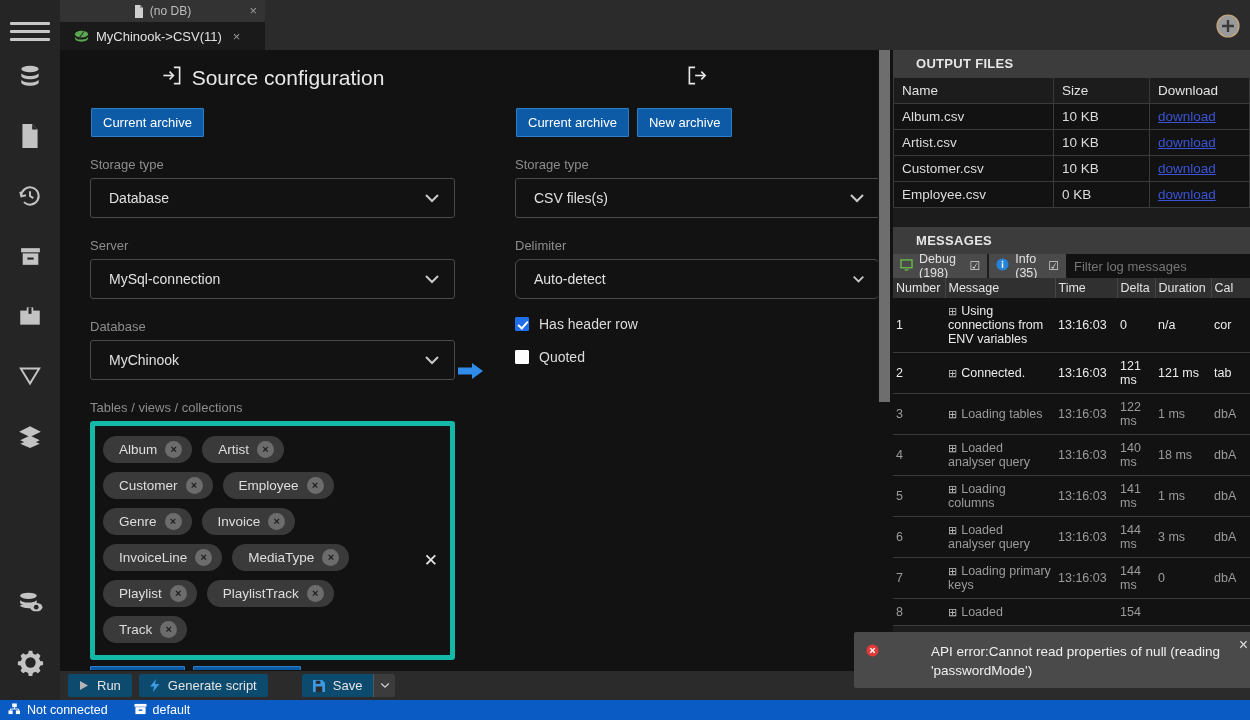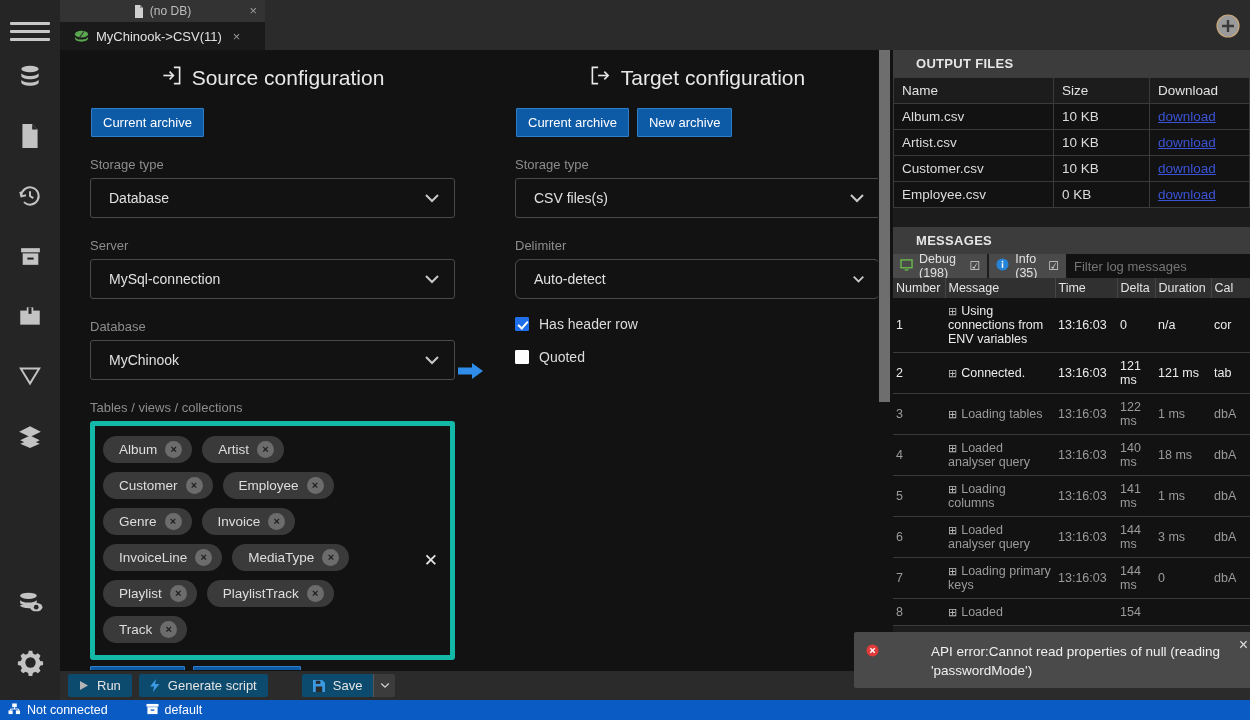--- a/index.html
+++ b/index.html
@@ -222,21 +222,21 @@
   .save-group { display: flex; align-items: stretch; padding-left: 27px; }
   .save-caret {
     display: flex; align-items: center; justify-content: center;
     width: 22px; background: #3c3c3c; border-left: 1px solid #575757;
     color: #cfcfcf; cursor: pointer; border-radius: 0 2px 2px 0;
   }
 
   
   .status {
     position: absolute; left: 0; bottom: 0; width: 1250px; height: 20px;
-    background: #0a5bc4; display: flex; align-items: center; gap: 20px;
+    background: #0a5bc4; display: flex; align-items: center; gap: 8px;
     padding-left: 8px; font-size: 12.5px; color: #ffffff;
   }
   .status .sitem { display: flex; align-items: center; gap: 6px; cursor: pointer; }
   .status .sitem + .sitem { margin-left: 18px; }
 
   
   .toast {
     position: absolute; left: 854px; top: 632px; width: 404px; height: 56px;
     background: #4a4a4a; border-radius: 2px;
     display: flex; align-items: flex-start; padding: 10px 12px; gap: 44px;
@@ -488,21 +488,20 @@
 
     <div class="panel-tgt">
       <div class="panel-title">
         <span>
           <svg width="21" height="21" viewBox="0 0 22 22" fill="none" stroke="#e8e8e8" stroke-width="1.7">
               <path d="M8.5 2.5h-6v17h6"></path>
               <path d="M8.5 11h10"></path>
               <polyline points="15,7 19,11 15,15"></polyline>
             </svg>
         </span>
-        <span>Target configuration</span>
       </div>
       <div class="archive-row">
         <button class="btn-blue">Current archive</button>
         <button class="btn-blue">New archive</button>
       </div>
 
       <div class="fld-label">Storage type</div>
       <div class="sel-box">
         <span>CSV files(s)</span>
         <span class="chev">

